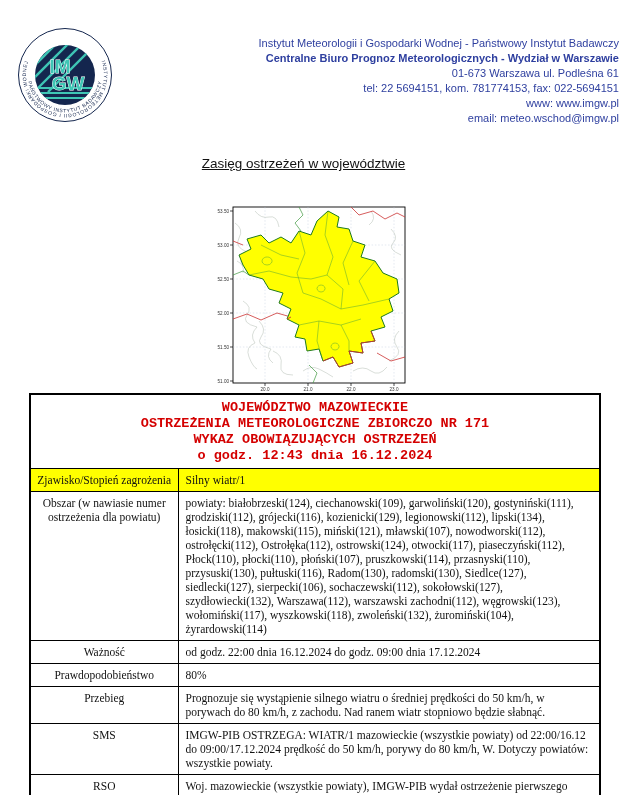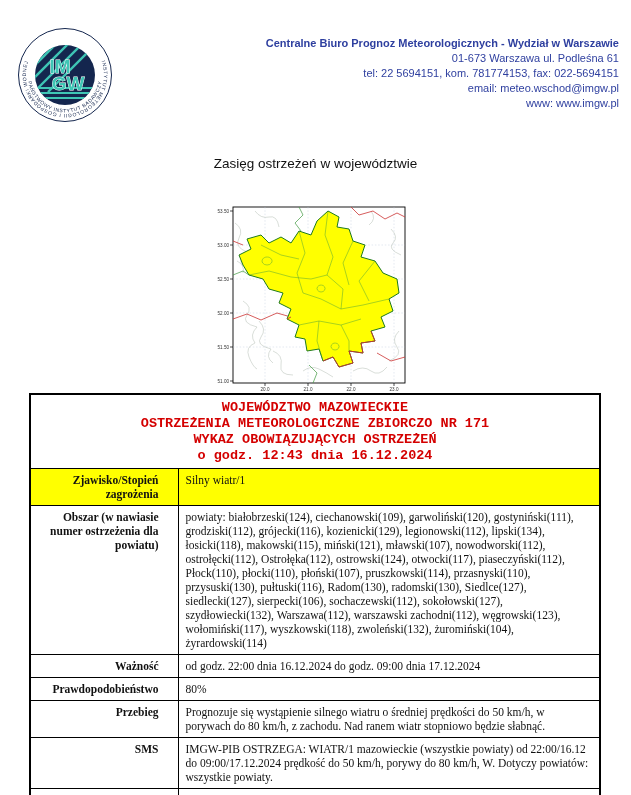--- a/index.html
+++ b/index.html
@@ -13,44 +13,44 @@
   .logo-wrap { position:absolute; left:16px; top:26px; width:98px; height:98px; }
   .org-block {
     position:absolute; right:12px; top:36px; width:430px;
     text-align:right; color:#2e3f9f;
     font-size:11px; line-height:15px; font-family:"Liberation Sans", sans-serif;
   }
   .org-block .bold { font-weight:bold; }
 
   
   .map-title {
-    position:absolute; left:16px; top:156px; width:599px; text-align:center;
-    font-size:13.5px; color:#111; font-family:"Liberation Sans", sans-serif;
+    position:absolute; left:4px; top:156px; width:599px; text-align:center;
+    font-size:13.5px; color:#111; font-family:"Liberation Sans", sans-serif;text-decoration:underline;
   }
   .map-sub {
     position:absolute; left:0; top:179px; width:631px; text-align:center;
     font-size:10.5px; line-height:12px; color:#222;margin-top:48px;
   }
   .map-wrap { position:absolute; left:203px; top:201px; width:228px; height:192px; }
 
   
   table.warn {
     position:absolute; left:29px; top:393px; width:572px;
     border-collapse:collapse; background:#fff;
     font-family:"Liberation Serif", serif; font-size:11.5px; line-height:14px; color:#111;
   }
   table.warn, table.warn td, table.warn th { border:1.5px solid #000; }
   table.warn { border-width:2.5px; }
   td.ttl {
     text-align:center; padding:5px 4px 4px 4px;
     color:#d40000; font-weight:bold; font-size:13.5px; line-height:16px;font-family:Liberation Mono, monospace;
   }
   th.lbl {
-    width:148px; text-align:right; vertical-align:top;
-    padding:4px 19px; font-weight:bold; font-size:11.5px;
+    width:148px; text-align:center; vertical-align:top;
+    padding:4px 3px; font-weight:normal; font-size:11.5px;
   }
   td.val { vertical-align:top; padding:4px 7px; }
   tr.hl th, tr.hl td { background:#ffff00; }
 </style>
 </head>
 <body>
 
 <div class="page">
 
   <div class="logo-wrap">
@@ -83,25 +83,26 @@
       </text>
       <text font-family="Liberation Sans, sans-serif" font-size="5" fill="#14264e" letter-spacing="0.6">
         <textPath href="#arc-bot" startOffset="50%" text-anchor="middle">PAŃSTWOWY INSTYTUT BADAWCZY</textPath>
       </text>
       <text x="44" y="47" text-anchor="middle" font-family="Liberation Sans, sans-serif" font-weight="bold" font-size="19" fill="#3ec6b5" stroke="#ffffff" stroke-width="0.9" paint-order="stroke">IM</text>
       <text x="52" y="64" text-anchor="middle" font-family="Liberation Sans, sans-serif" font-weight="bold" font-size="19" fill="#3ec6b5" stroke="#ffffff" stroke-width="0.9" paint-order="stroke">GW</text>
     </svg>
   </div>
 
   <div class="org-block">
+    <div>Instytut Meteorologii i Gospodarki Wodnej - Państwowy Instytut Badawczy</div>
     <div class="bold">Centralne Biuro Prognoz Meteorologicznych - Wydział w Warszawie</div>
     <div>01-673 Warszawa ul. Podleśna  61</div>
     <div>tel: 22 5694151, kom. 781774153, fax: 022-5694151</div>
+    <div>www: www.imgw.pl</div>
     <div>email: meteo.wschod@imgw.pl</div>
-    <div>www: www.imgw.pl</div>
   </div>
 
   <div class="map-title">Zasięg ostrzeżeń w województwie</div>
   <div class="map-sub">
     <div>Silny wiatr</div>
     <div>2024-12-16 12:43</div>
   </div>
 
   <div class="map-wrap">
     <svg width="228" height="192" viewBox="0 0 228 192">

